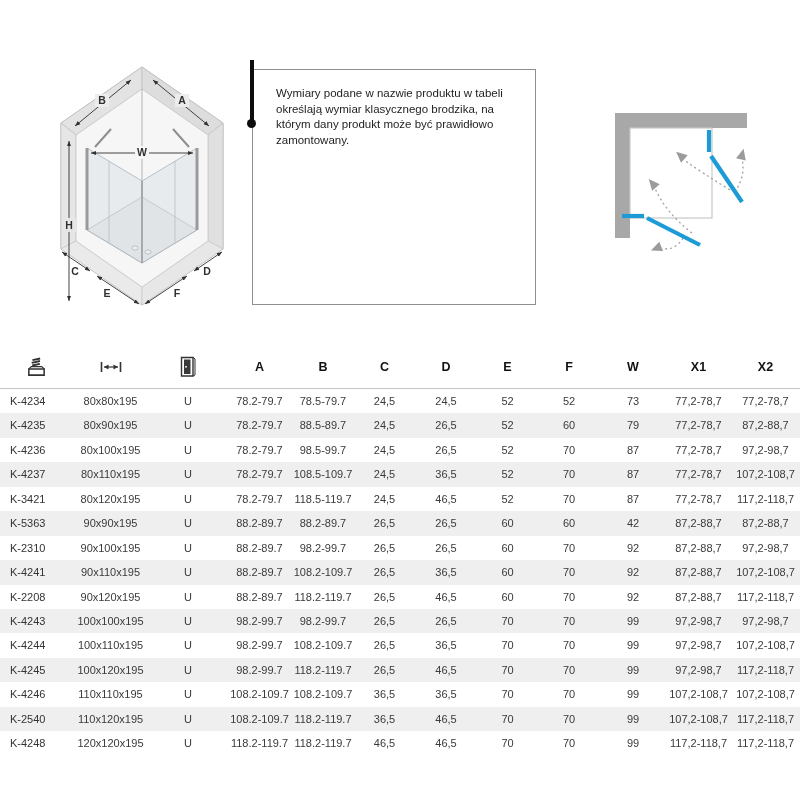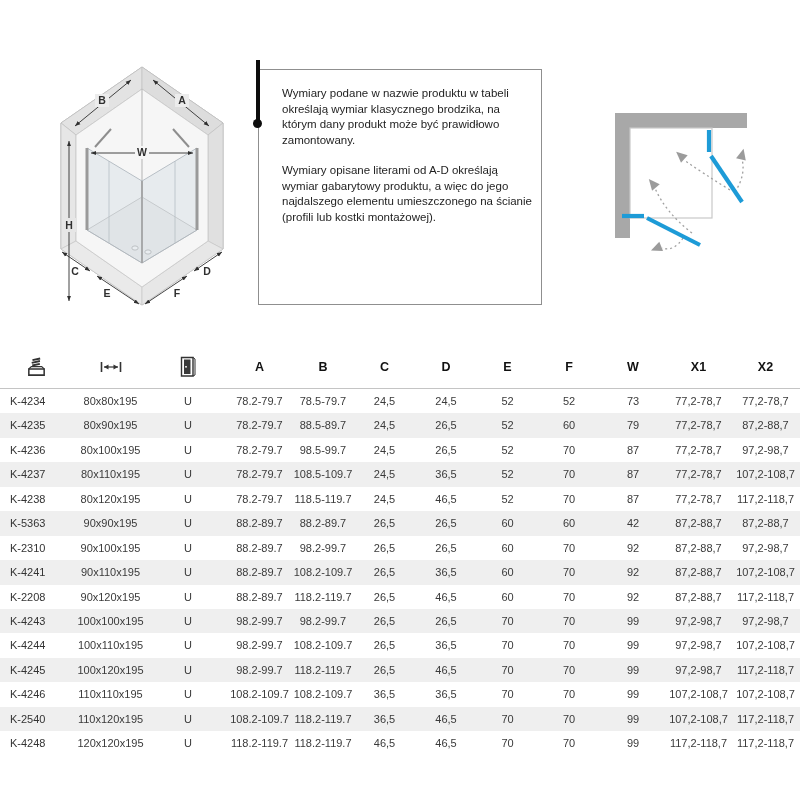--- a/index.html
+++ b/index.html
@@ -4,21 +4,21 @@
 <style>
   html,body{margin:0;padding:0;background:#fff;}
   #page{position:relative;width:800px;height:800px;background:#fff;overflow:hidden;
         font-family:"Liberation Sans",sans-serif;color:#222;}
 
   
   .iso-wrap{position:absolute;left:55px;top:63px;width:175px;height:247px;}
   .swing-wrap{position:absolute;left:595px;top:80px;width:190px;height:200px;}
 
   
-  .info-box{position:absolute;left:258px;top:69px;width:284px;height:236px;
+  .info-box{position:absolute;left:252px;top:69px;width:284px;height:236px;
             border:1px solid #8f8f8f;box-sizing:border-box;}
   .info-accent{position:absolute;left:-3px;top:-10px;width:4px;height:63px;background:#0d0d0d;}
   .info-dot{position:absolute;left:-6px;top:49px;width:9px;height:9px;border-radius:50%;background:#0d0d0d;}
   .info-text{padding:16px 8px 0 23px;font-size:11.5px;line-height:15.5px;color:#1e1e1e;}
   .info-text p{margin:0 0 15px 0;}
 
   
   .spec-table{position:absolute;left:0;top:345px;width:800px;}
   .thead,.trow{display:grid;grid-template-columns:72px 77px 78px 65px 62px 61px 62px 61px 62px 66px 65px 69px;}
   .thead{height:43px;align-items:center;border-bottom:1px solid #c4c4c4;}
@@ -94,21 +94,20 @@
       <text x="122" y="234" font-size="10.5" font-weight="600" fill="#2f2f2f" text-anchor="middle">F</text>
       <text x="152" y="212" font-size="10.5" font-weight="600" fill="#2f2f2f" text-anchor="middle">D</text>
     </svg>
   </div>
 
   <div class="info-box">
     <div class="info-accent"></div>
     <div class="info-dot"></div>
     <div class="info-text">
       <p>Wymiary podane w nazwie produktu w tabeli określają wymiar klasycznego brodzika, na którym dany produkt może być prawidłowo zamontowany.</p>
-      <p>Wymiary opisane literami od A-D określają wymiar gabarytowy produktu, a więc do jego najdalszego elementu umieszczonego na ścianie (profili lub kostki montażowej).</p>
     </div>
   </div>
 
   <div class="swing-wrap">
     <svg width="190" height="200" viewBox="0 0 190 200">
 
       <path d="M20,33 h132 v15 h-117 v110 h-15 Z" fill="#a8a8a8"></path>
 
       <rect x="35" y="48" width="82" height="90" fill="none" stroke="#c9c9c9" stroke-width="1.2"></rect>
 
@@ -224,21 +223,21 @@
           <div class="cell c4">108.5-109.7</div>
           <div class="cell c5">24,5</div>
           <div class="cell c6">36,5</div>
           <div class="cell c7">52</div>
           <div class="cell c8">70</div>
           <div class="cell c9">87</div>
           <div class="cell c10">77,2-78,7</div>
           <div class="cell c11">107,2-108,7</div>
         </div>
         <div class="trow">
-          <div class="cell c0">K-4238</div>
+          <div class="cell c0">K-3421</div>
           <div class="cell c1">80x120x195</div>
           <div class="cell c2">U</div>
           <div class="cell c3">78.2-79.7</div>
           <div class="cell c4">118.5-119.7</div>
           <div class="cell c5">24,5</div>
           <div class="cell c6">46,5</div>
           <div class="cell c7">52</div>
           <div class="cell c8">70</div>
           <div class="cell c9">87</div>
           <div class="cell c10">77,2-78,7</div>

